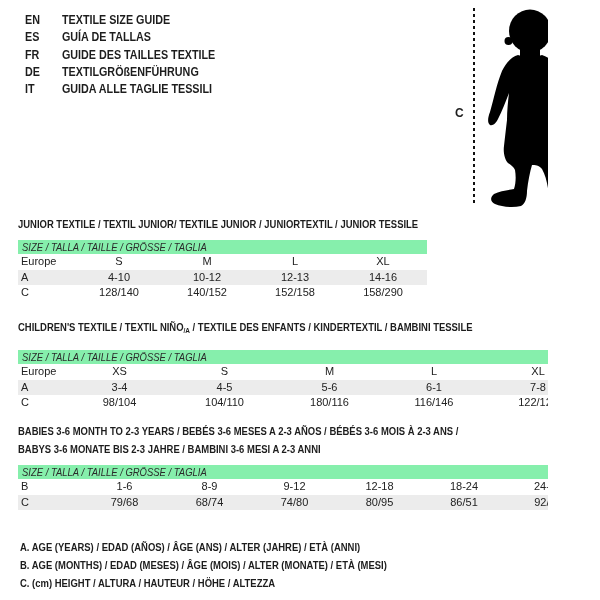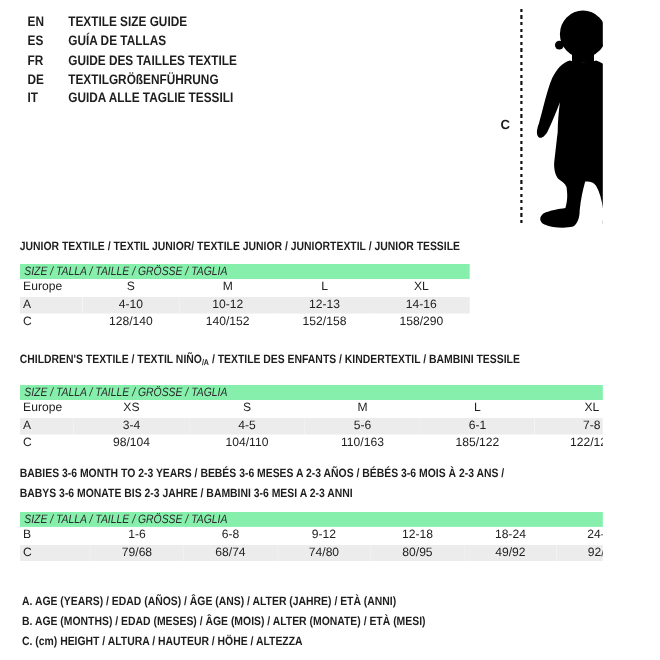--- a/index.html
+++ b/index.html
@@ -178,22 +178,22 @@
         <td>3-4</td>
         <td>4-5</td>
         <td>5-6</td>
         <td>6-1</td>
         <td>7-8</td>
       </tr>
       <tr>
         <td class="rowlabel">C</td>
         <td>98/104</td>
         <td>104/110</td>
-        <td>110/163</td>
-        <td>185/122</td>
+        <td>180/116</td>
+        <td>116/146</td>
         <td>122/128</td>
       </tr>
     </tbody>
   </table>
 
   <div id="babies-heading" class="sec-heading cond two-line">
     <div>BABIES 3-6 MONTH TO 2-3 YEARS / BEBÉS 3-6 MESES A 2-3 AÑOS / BÉBÉS 3-6 MOIS À 2-3 ANS /</div>
     <div>BABYS 3-6 MONATE BIS 2-3 JAHRE / BAMBINI 3-6 MESI A 2-3 ANNI</div>
   </div>
   <table id="babies-table" class="size-table">
@@ -206,33 +206,33 @@
         <col style="width:84px">
         <col style="width:84px">
       </colgroup>
     <tbody>
       <tr class="bar">
         <td colspan="7"><span class="cond-inline">SIZE / TALLA / TAILLE / GRÖSSE / TAGLIA</span></td>
       </tr>
       <tr>
         <td class="rowlabel">B</td>
         <td>1-6</td>
-        <td>6-8</td>
+        <td>8-9</td>
         <td>9-12</td>
         <td>12-18</td>
         <td>18-24</td>
         <td>24-36</td>
       </tr>
       <tr class="shaded">
         <td class="rowlabel">C</td>
         <td>79/68</td>
         <td>68/74</td>
         <td>74/80</td>
         <td>80/95</td>
-        <td>49/92</td>
+        <td>86/51</td>
         <td>92/98</td>
       </tr>
     </tbody>
   </table>
 
   <div class="footnotes cond">
     <div>A. AGE (YEARS) / EDAD (AÑOS) / ÂGE (ANS) / ALTER (JAHRE) / ETÀ (ANNI)</div>
     <div>B. AGE (MONTHS) / EDAD (MESES) / ÂGE (MOIS) / ALTER (MONATE) / ETÀ (MESI)</div>
     <div>C. (cm) HEIGHT / ALTURA / HAUTEUR / HÖHE / ALTEZZA</div>
   </div>

